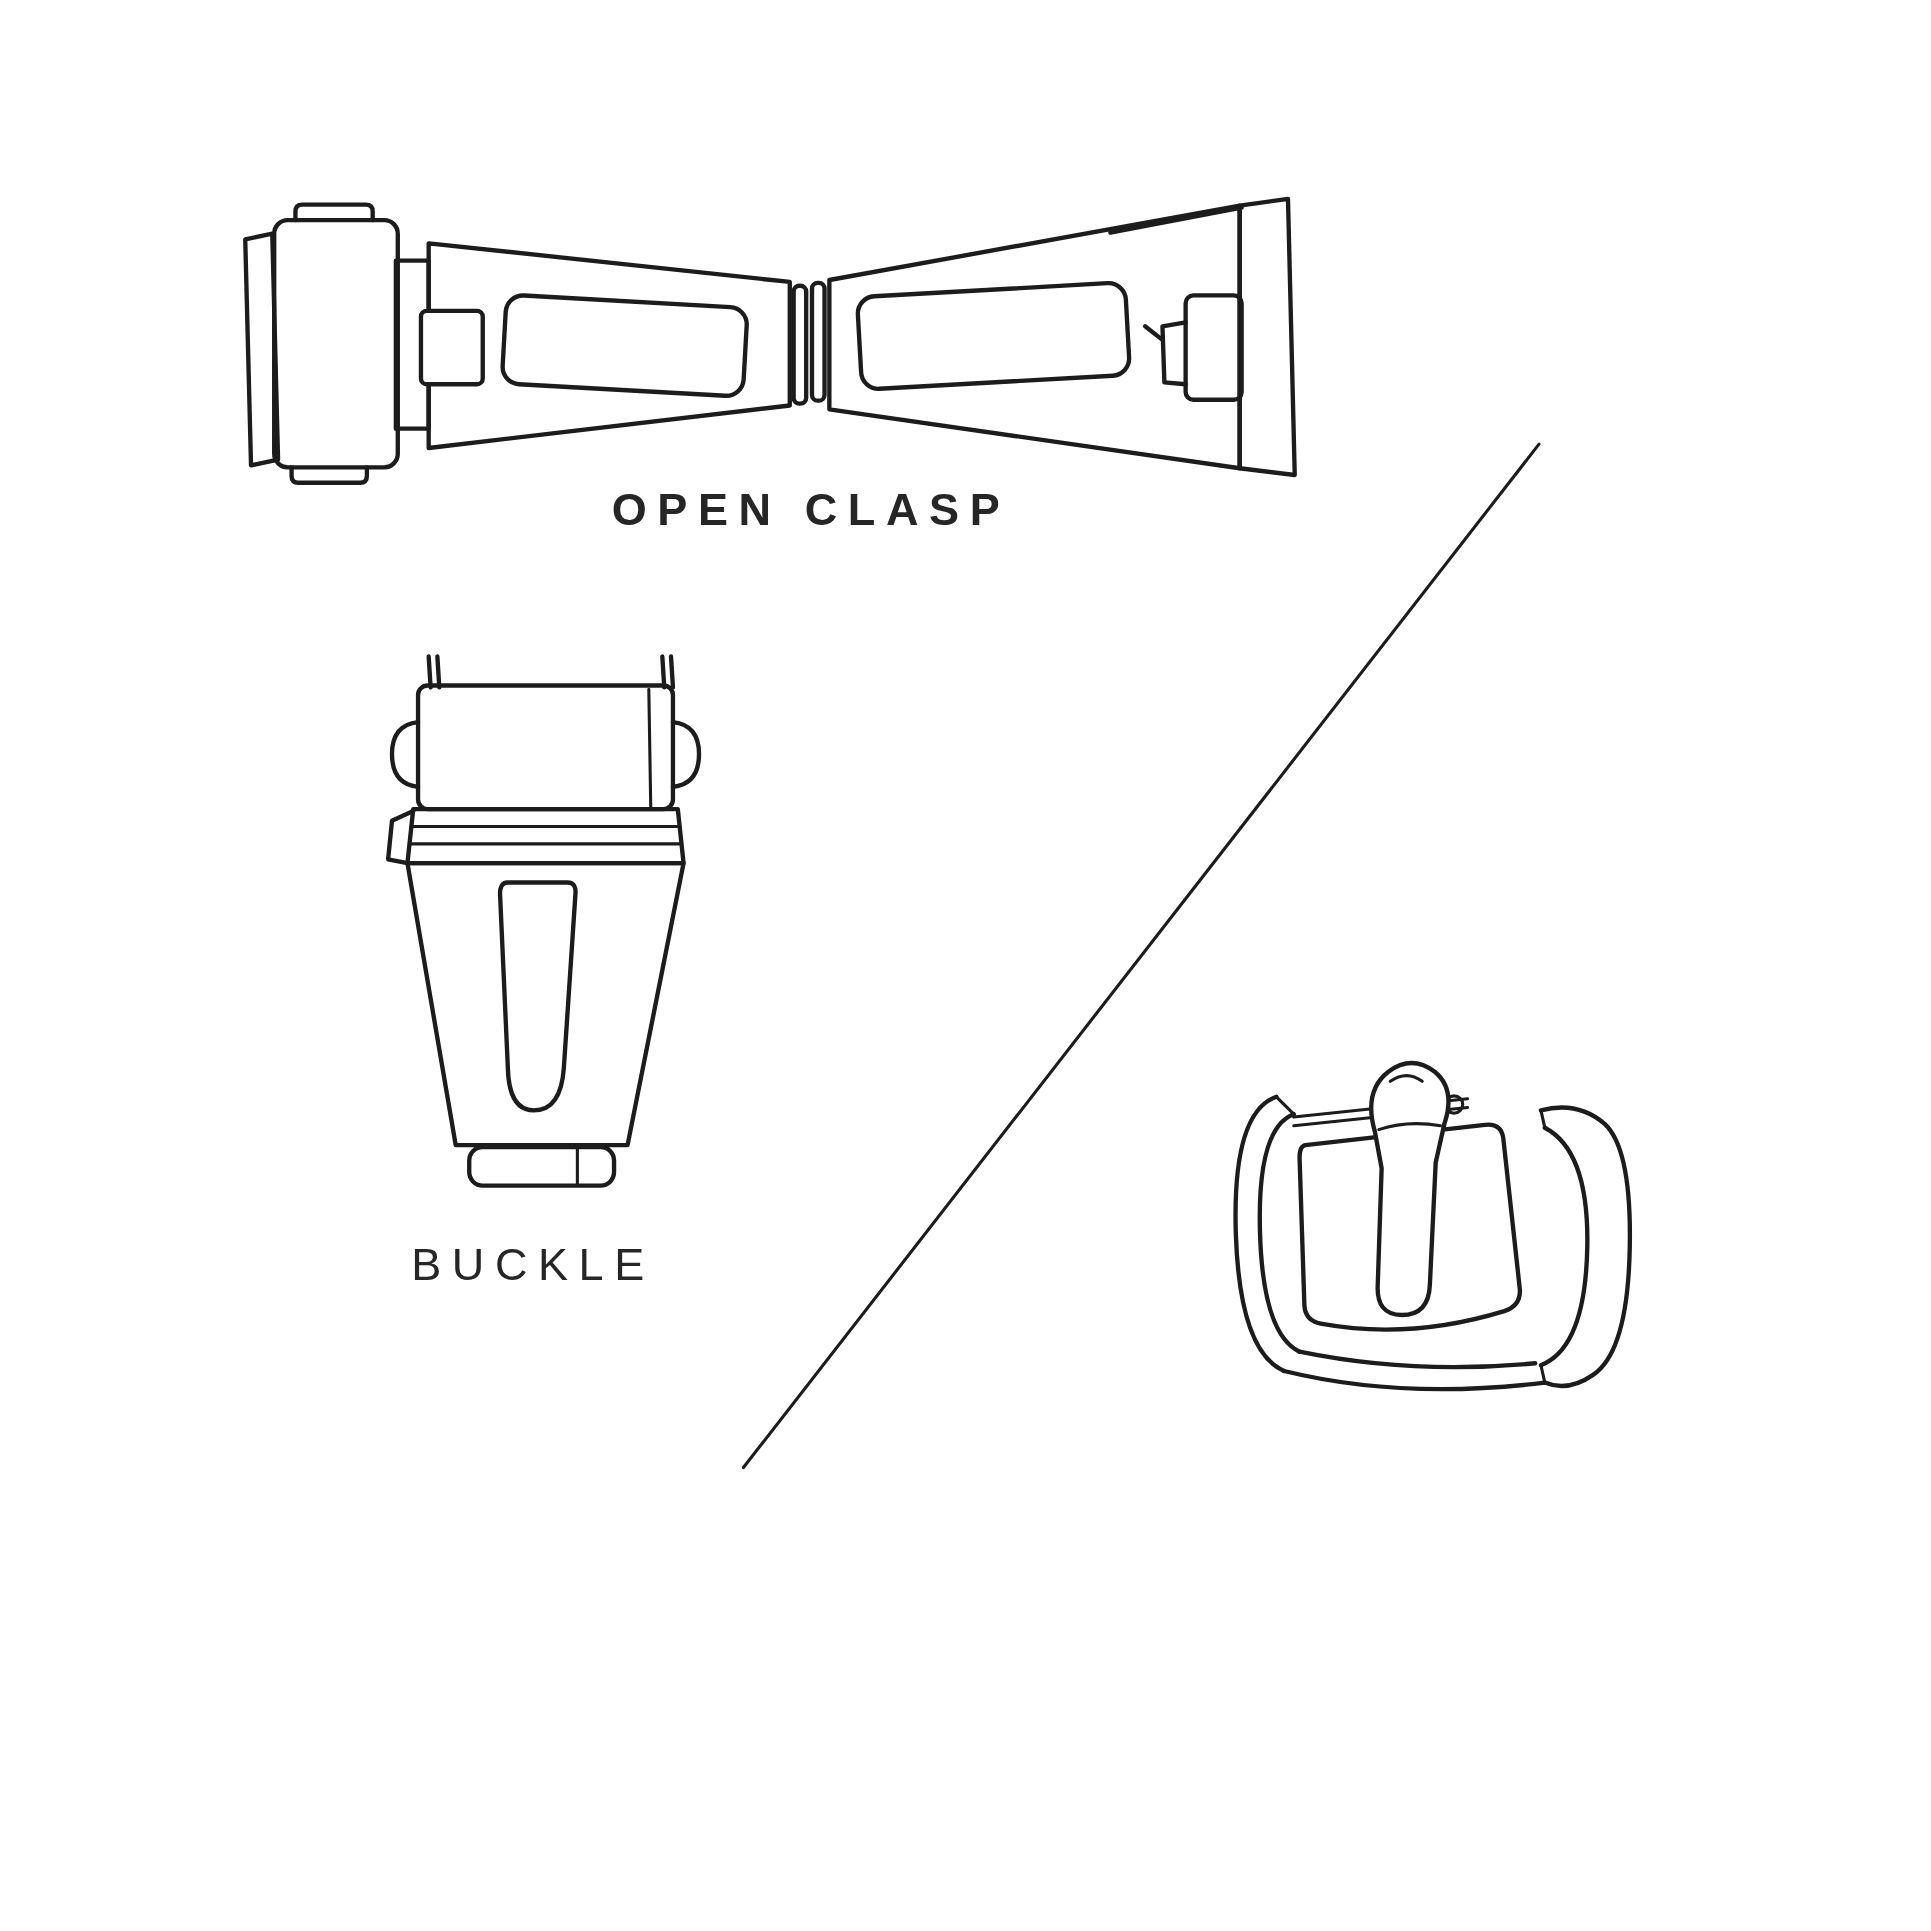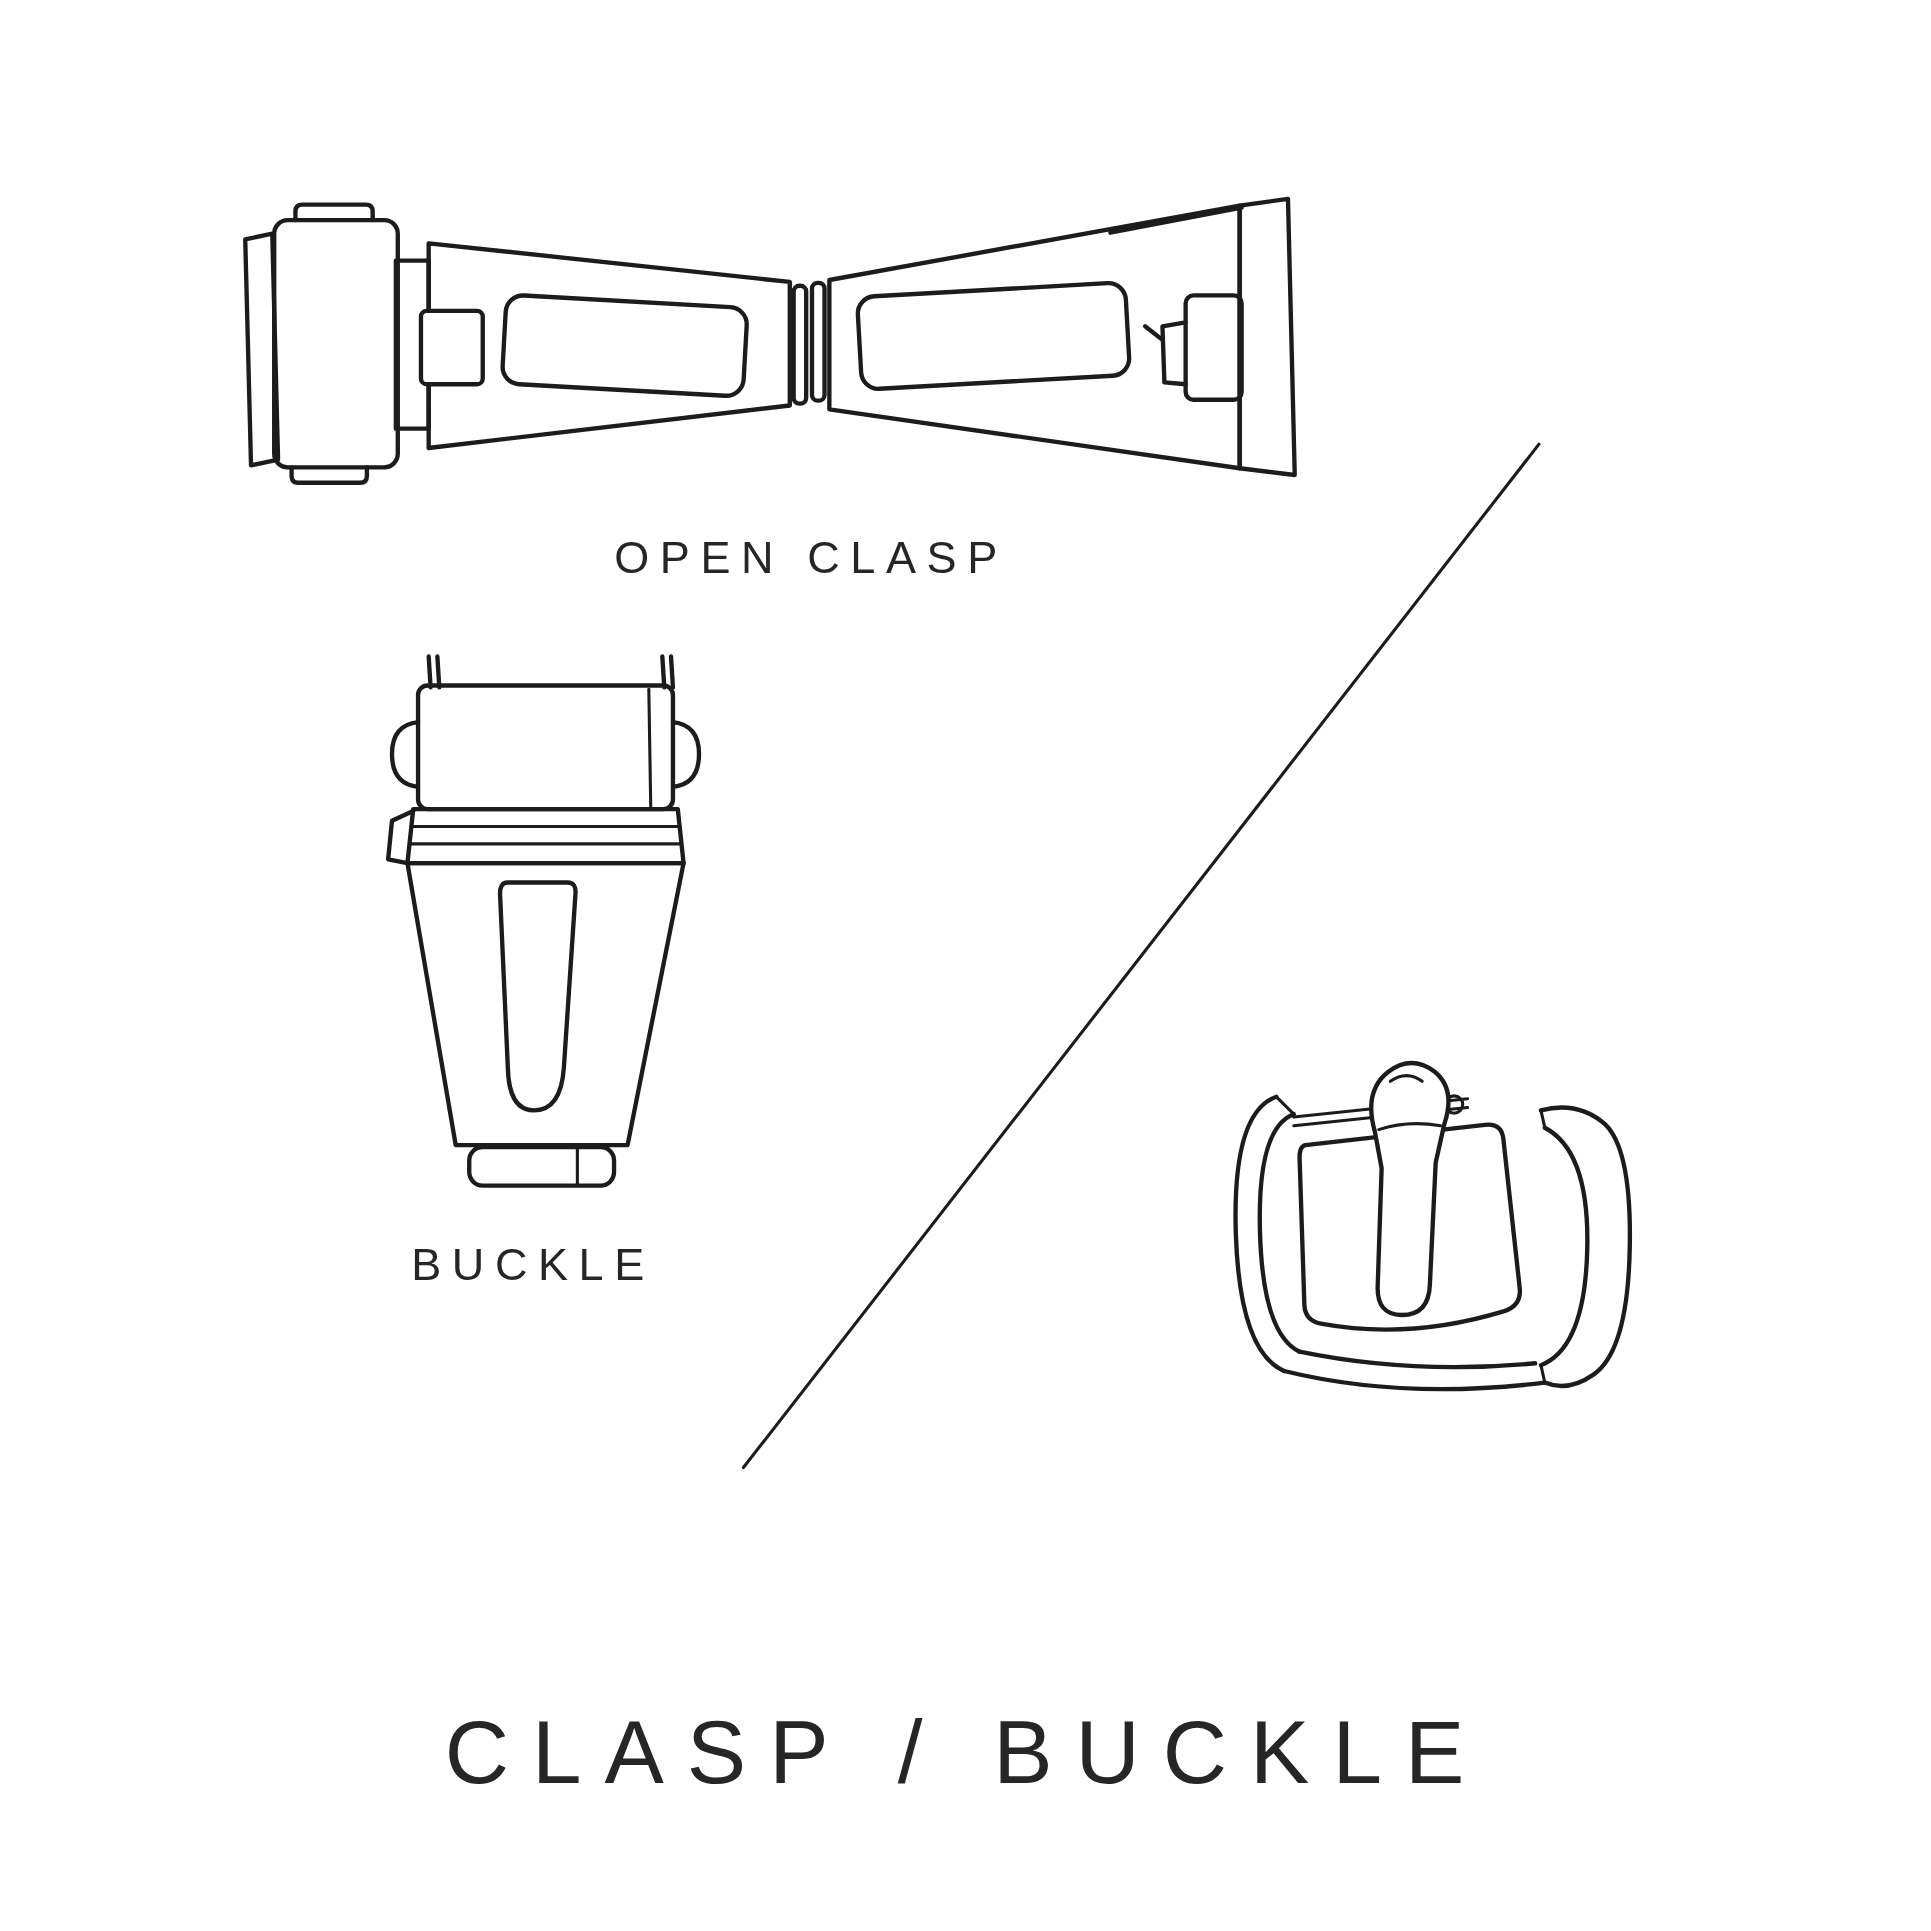--- a/index.html
+++ b/index.html
@@ -48,21 +48,21 @@
     letter-spacing: 10.6px;
     font-size: 45px;
     font-weight: 400;
   }
   .label.title {
     font-size: 89px;
     letter-spacing: 23px;
     font-weight: 400;
     color: var(--text, #1f1f1f);
   }
-  #open-clasp-label { left: 811px; top: 532px; }
+  #open-clasp-label { left: 811px; top: 484px; font-weight: bold; }
   #closed-label     { left: 533px; top: 1239px; }
   #title-label      { left: 966px; top: 1701px; }
 </style>
 </head>
 <body style="background: rgb(255, 255, 255);">
 
 <div id="canvas-wrap">
 
   <svg width="1931" height="1931" viewBox="0 0 2000 2000">
 
@@ -148,15 +148,14 @@
       <path class="wf" d="M 1424 1172 Q 1412 1130 1438 1110 Q 1462 1092 1486 1110 Q 1508 1128 1496 1164 L 1487 1204 L 1481 1330 Q 1480 1362 1452 1362 Q 1425 1362 1427 1330 L 1431 1210 Z"></path>
       <path class="ln thin" d="M 1440 1120 Q 1457 1108 1473 1120"></path>
       <path class="ln thin" d="M 1428 1170 Q 1458 1160 1492 1166"></path>
     </g>
   </svg>
 
   <div class="label" id="open-clasp-label">OPEN CLASP</div>
 
   <div class="label" id="closed-label">BUCKLE</div>
 
-  <div class="label title" id="title-label">CLASP / BUCKLE</div>
 </div>
 
 
 </body></html>

